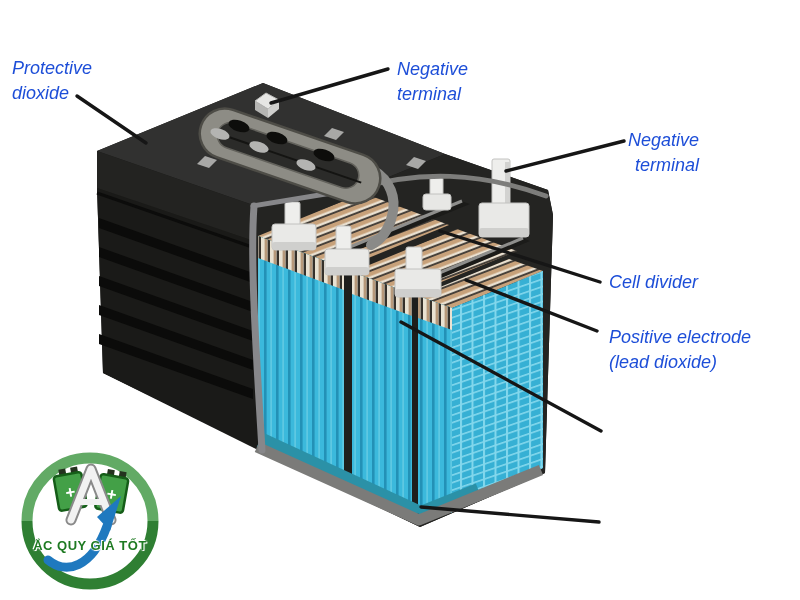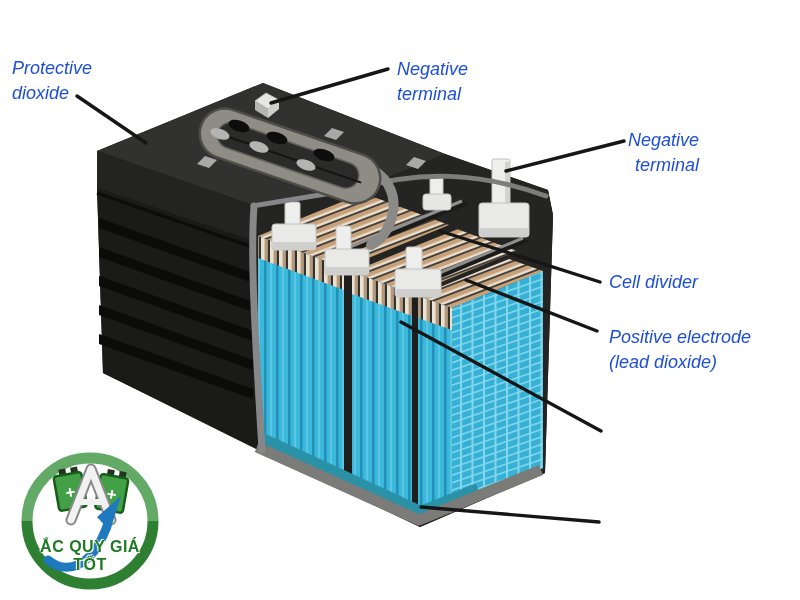--- a/index.html
+++ b/index.html
@@ -2,21 +2,21 @@
 <html><head>
 <meta charset="utf-8">
 <style>
   html,body{margin:0;padding:0;background:#ffffff;}
   .stage{position:relative;width:800px;height:600px;background:#ffffff;overflow:hidden;
          font-family:"Liberation Sans",sans-serif;}
   .stage svg.art{position:absolute;left:0;top:0;}
   .lbl{position:absolute;font-size:18px;line-height:25px;color:#1d4ed8;white-space:nowrap;font-style:italic;}
   .lbl .sub{font-size:12px;vertical-align:-4px;}
   .brand{position:absolute;left:23px;top:538px;width:134px;text-align:center;
-         font-size:16px;font-weight:bold;color:#1e7a22;letter-spacing:0.5px;
+         font-size:13px;font-weight:bold;color:#1e7a22;letter-spacing:0.5px;
          text-shadow:0 0 2px #fff,0 0 2px #fff,1px 1px 0 #fff,-1px -1px 0 #fff;}
 </style>
 </head>
 <body>
 
 <div class="stage">
 
 <svg class="art" width="800" height="600" viewBox="0 0 800 600">
   <defs>
     <pattern id="patTan" width="8" height="9" patternUnits="userSpaceOnUse" patternTransform="skewY(-21)">

